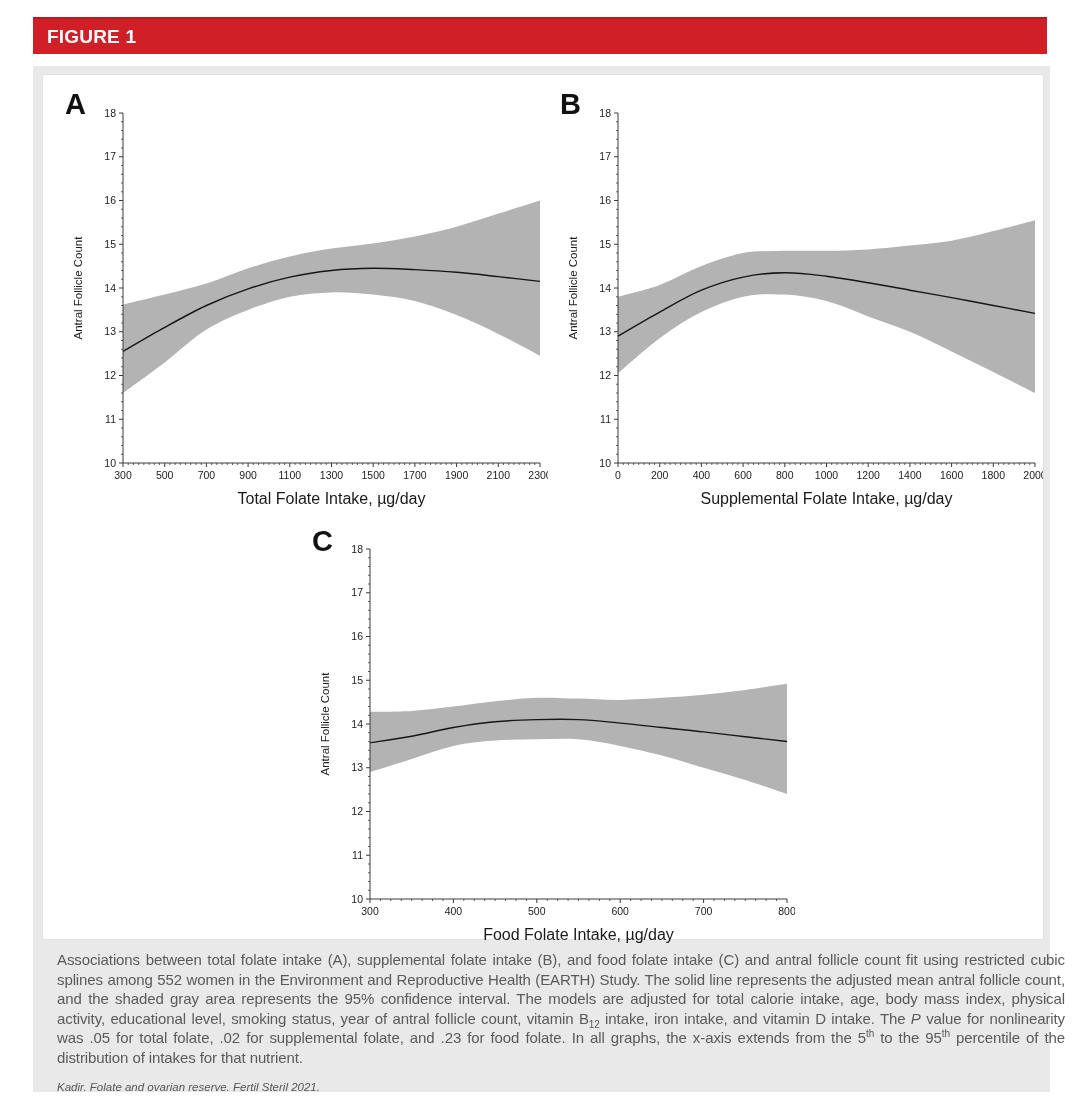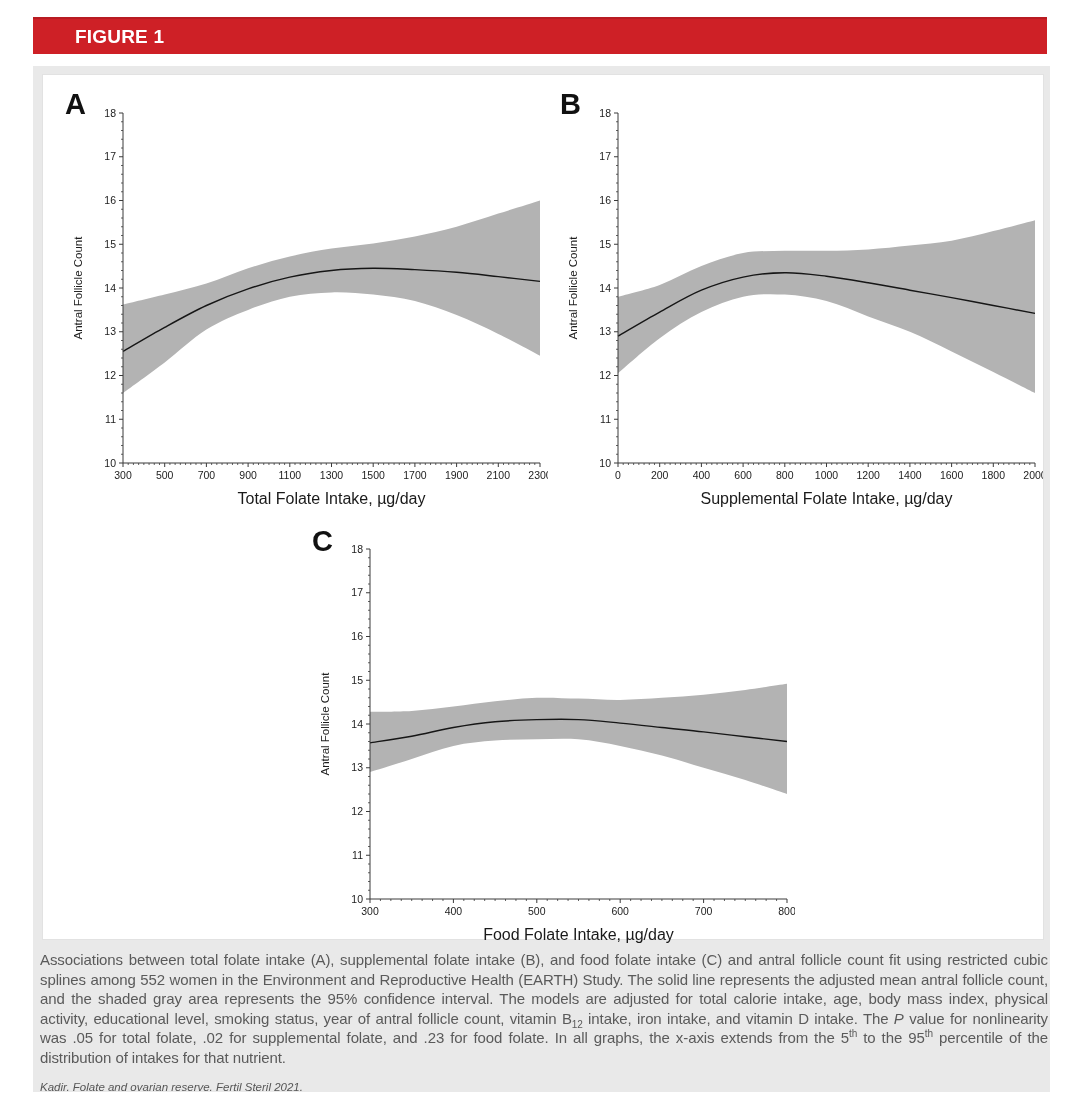--- a/index.html
+++ b/index.html
@@ -8,21 +8,20 @@
   #page { position:relative; width:1080px; height:1110px; background:#ffffff; overflow:hidden; }
 
   .figure-bar {
     position:absolute; left:33px; top:17px; width:1014px; height:37px;
     border-top:2px solid #b81c22;
     display:flex; align-items:center;
   }
   .figure-bar-label {
     color:#ffffff; font-weight:bold; font-size:19px; letter-spacing:0.2px;
     padding-left:14px;
-    margin-left:28px;
   }
 
   .figure-panel {
     position:absolute; left:33px; top:66px; width:1017px; height:1026px;
     background:#e9e9e9;
   }
   .figure-canvas {
     position:absolute; left:9px; top:8px; width:1002px; height:866px;
     background:#ffffff; border:1px solid #e2e2e2;
   }
@@ -36,21 +35,21 @@
   #letter-c { left:269px; top:452px; }
 
   .chart-svg { position:absolute; }
   #chart-a { left:25px; top:26px; }
   #chart-b { left:520px; top:26px; }
   #chart-c { left:272px; top:462px; }
 
   svg text { font-family:"Liberation Sans", sans-serif; }
 
   .caption-wrap {
-    position:absolute; left:7px; top:884px; width:1008px;
+    position:absolute; left:24px; top:884px; width:1008px;
   }
   .caption-text {
     font-size:15px; line-height:19.5px; color:#5a5a5a; letter-spacing:-0.1px;
     text-align:justify;
   }
   .caption-text sup { font-size:10px; vertical-align:super; line-height:0; }
   .caption-text sub { font-size:10px; vertical-align:sub; line-height:0; }
   .caption-text .it { font-style:italic; }
   .citation {
     margin-top:14px; font-size:11.5px; font-style:italic; color:#555555;

